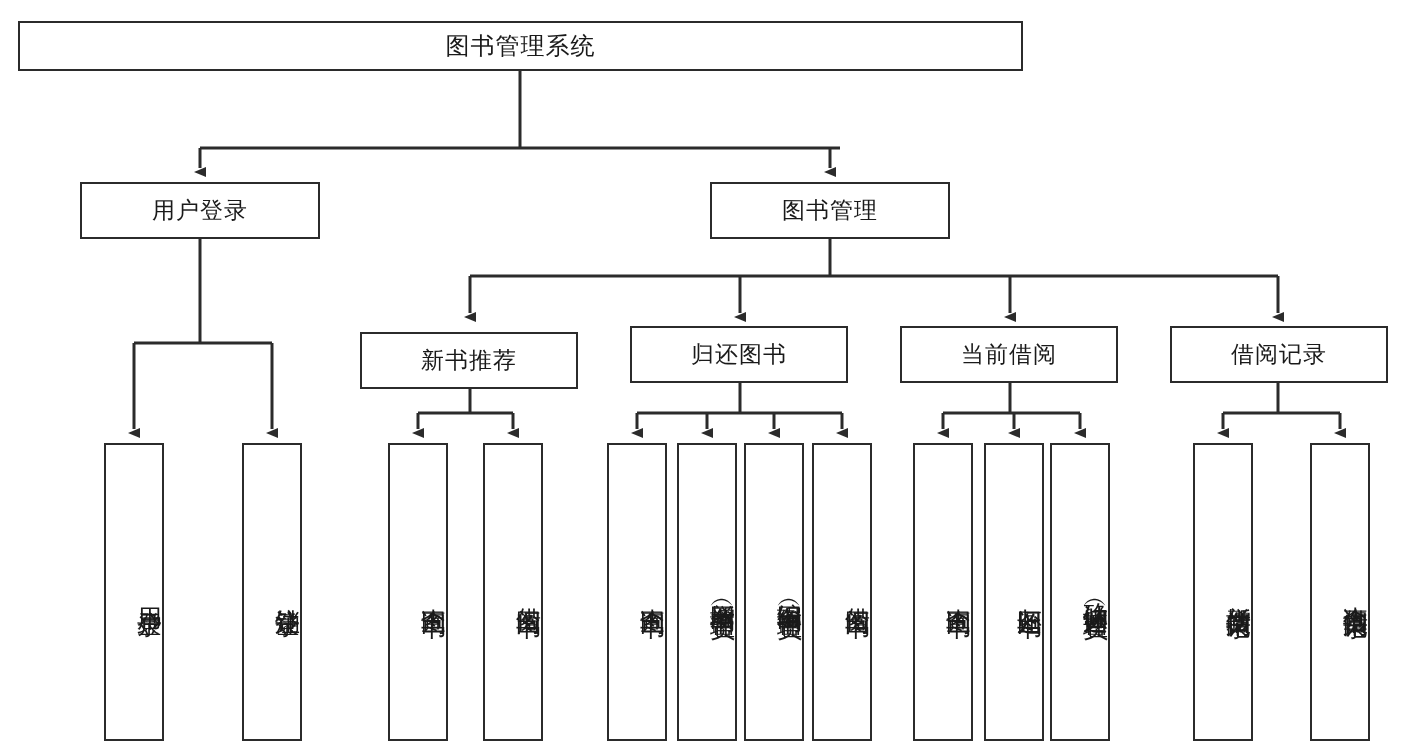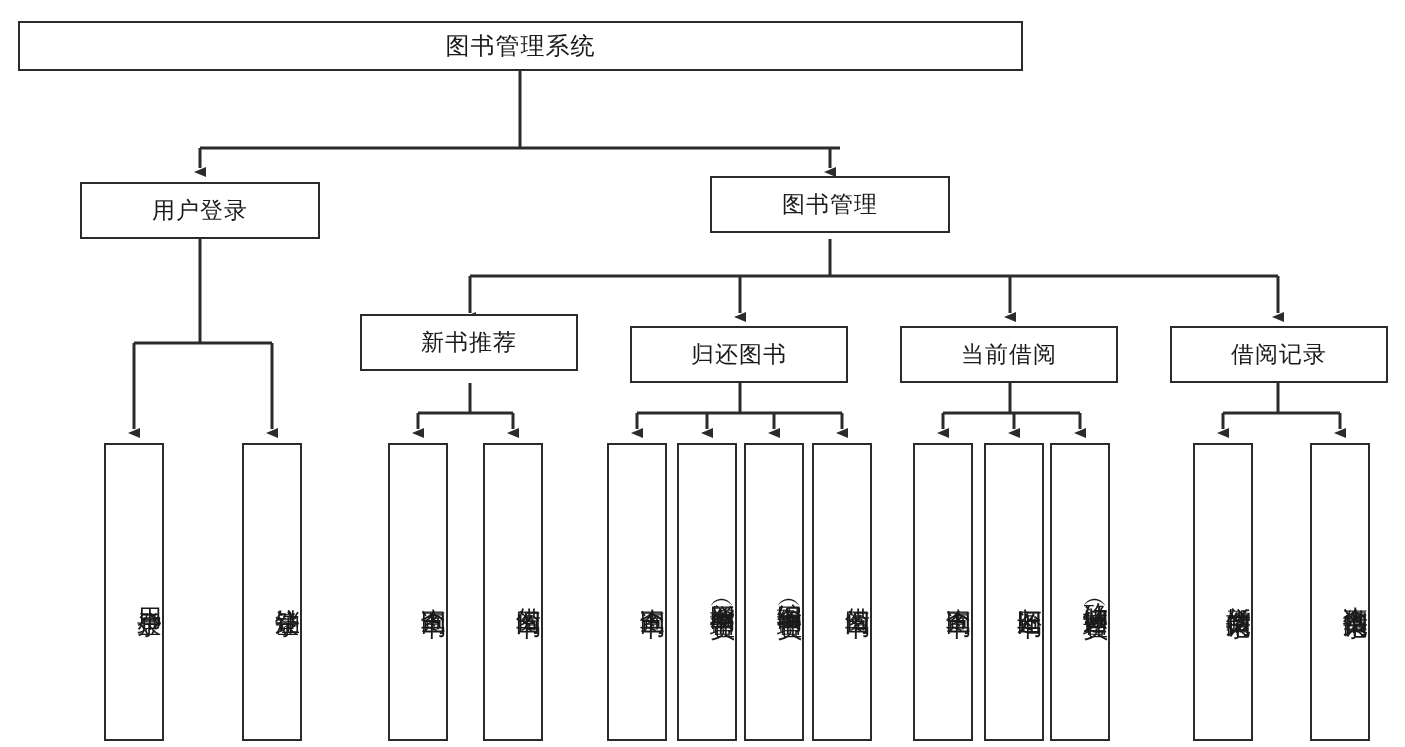--- a/index.html
+++ b/index.html
@@ -125,25 +125,25 @@
     </g>
   </svg>
 
   <div class="node node-h node-root" style="left: 18px; top: 13px; width: 1005px; height: 50px;">
     <span>图书管理系统</span>
   </div>
 
   <div class="node node-h" style="left: 80px; top: 174px; width: 240px; height: 57px;">
     <span>用户登录</span>
   </div>
-  <div class="node node-h" style="left: 710px; top: 168px; width: 240px; height: 57px;">
+  <div class="node node-h" style="left: 710px; top: 174px; width: 240px; height: 57px;">
     <span>图书管理</span>
   </div>
 
-  <div class="node node-h" style="left: 360px; top: 306px; width: 218px; height: 57px;">
+  <div class="node node-h" style="left: 360px; top: 324px; width: 218px; height: 57px;">
     <span>新书推荐</span>
   </div>
   <div class="node node-h" style="left: 630px; top: 318px; width: 218px; height: 57px;">
     <span>归还图书</span>
   </div>
   <div class="node node-h" style="left: 900px; top: 318px; width: 218px; height: 57px;">
     <span>当前借阅</span>
   </div>
   <div class="node node-h" style="left: 1170px; top: 318px; width: 218px; height: 57px;">
     <span>借阅记录</span>

